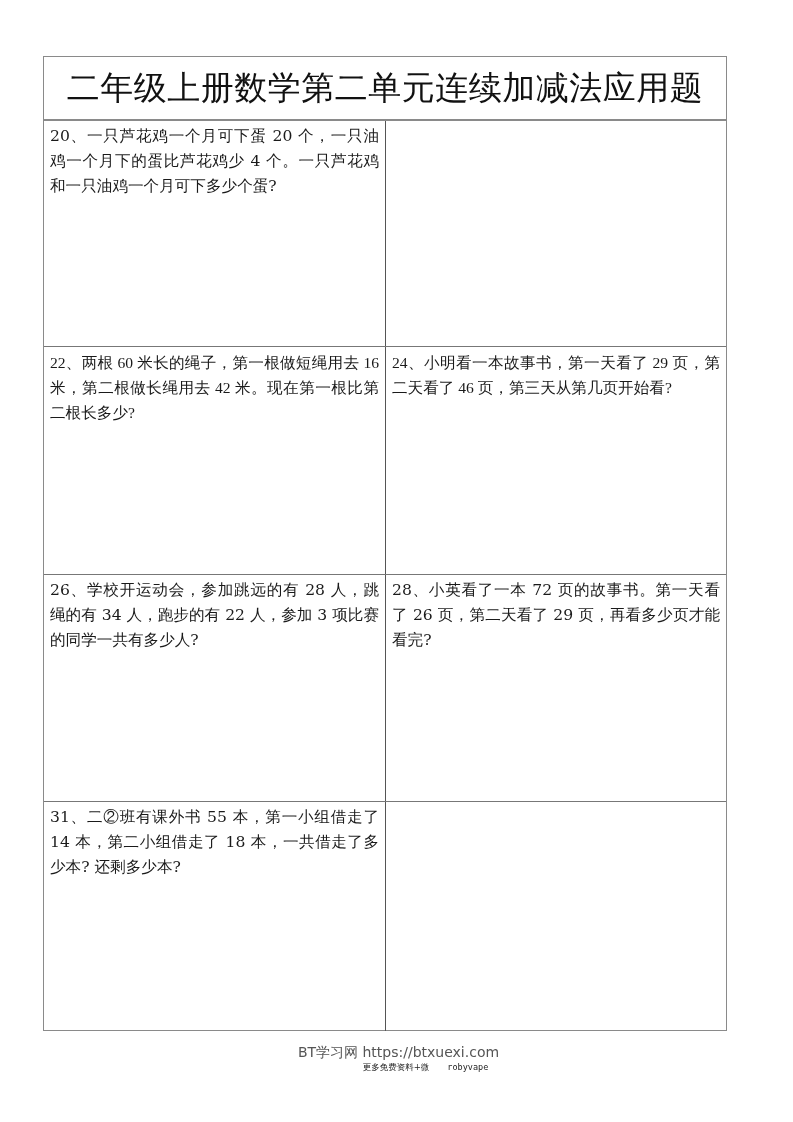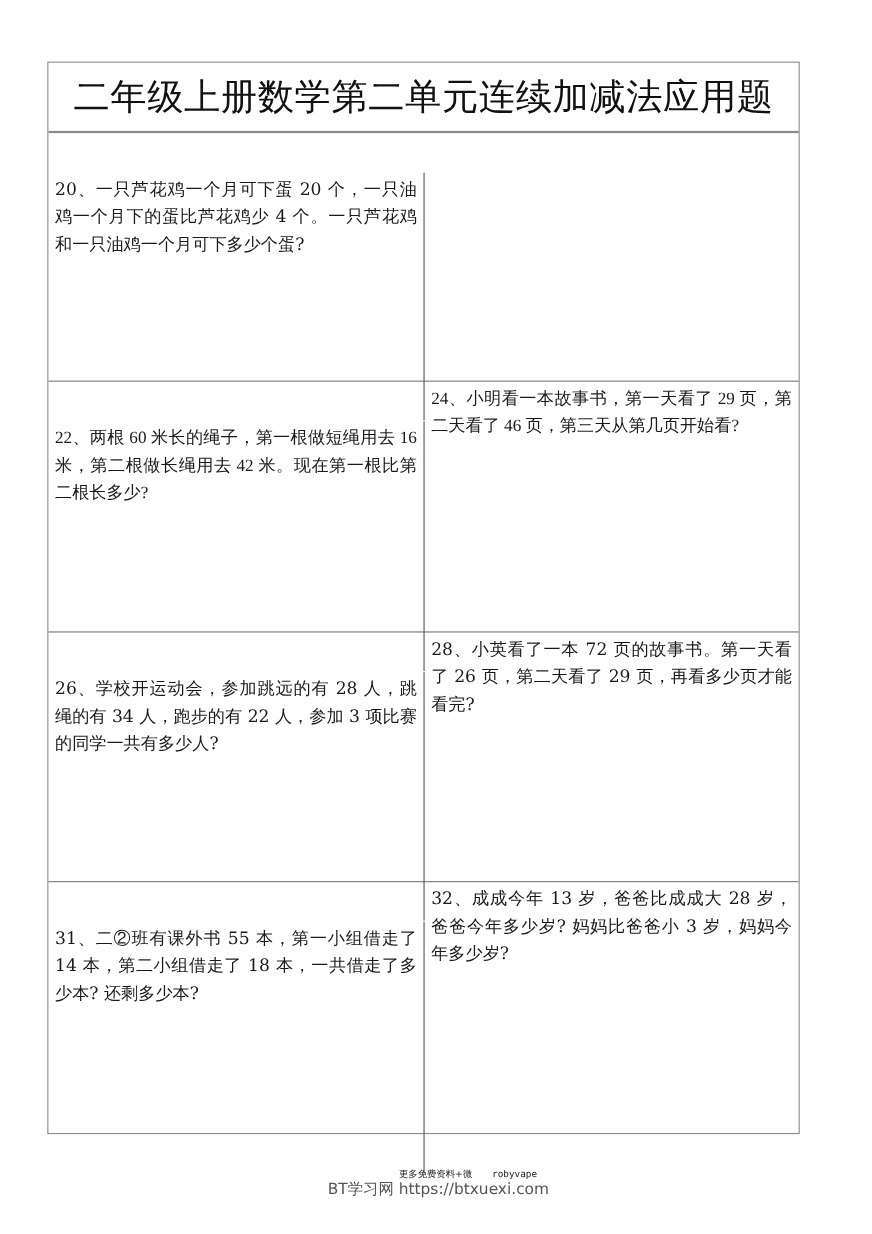--- a/index.html
+++ b/index.html
@@ -65,21 +65,20 @@
       box-sizing: border-box;
       padding: 3px 6px 0 6px;
       font-size: 15.6px;
       line-height: 25px;
       text-align: justify;
     }
     .cell.left {
       left: 0;
       width: 342px;
       border-right: 1px solid #555;
-      margin-top: 36px;
     }
     .cell.right {
       left: 342px;
       width: 340px;
     }
     .footer-note {
       position: absolute;
       left: 0;
       width: 793px;
       top: 1062px;
@@ -91,21 +90,21 @@
       box-sizing: border-box;
     }
     .footer-note .handle {
       margin-left: 18px;
       font-family: "DejaVu Sans Mono", "Liberation Mono", monospace;
     }
     .watermark {
       position: absolute;
       left: 0;
       width: 793px;
-      top: 1072px;
+      top: 1044px;
       text-align: center;
       font-family: "DejaVu Sans", "Liberation Sans", sans-serif;
       font-size: 14px;
       color: #555;
       padding-left: 4px;
       box-sizing: border-box;
     }
   </style>
 </head>
 <body>
@@ -122,21 +121,20 @@
     <div class="row" style="top:226px; height:228px;font-family:Liberation Serif, serif;">
       <div class="cell left">22、两根 60 米长的绳子，第一根做短绳用去 16 米，第二根做长绳用去 42 米。现在第一根比第二根长多少?</div>
       <div class="cell right">24、小明看一本故事书，第一天看了 29 页，第二天看了 46 页，第三天从第几页开始看?</div>
     </div>
     <div class="row" style="top:454px; height:227px;">
       <div class="cell left">26、学校开运动会，参加跳远的有 28 人，跳绳的有 34 人，跑步的有 22 人，参加 3 项比赛的同学一共有多少人?</div>
       <div class="cell right">28、小英看了一本 72 页的故事书。第一天看了 26 页，第二天看了 29 页，再看多少页才能看完?</div>
     </div>
     <div class="row last" style="top:681px; height:229px;text-decoration:underline;">
       <div class="cell left">31、二②班有课外书 55 本，第一小组借走了 14 本，第二小组借走了 18 本，一共借走了多少本? 还剩多少本?</div>
-      <div class="cell right">32、成成今年 13 岁，爸爸比成成大 28 岁，爸爸今年多少岁? 妈妈比爸爸小 3 岁，妈妈今年多少岁?</div>
     </div>
   </div>
 </div>
 
 <div class="footer-note">
   <span>更多免费资料+微</span><span class="handle">robyvape</span>
 </div>
 <div class="watermark">BT学习网 https://btxuexi.com</div>
 
 </body></html>

